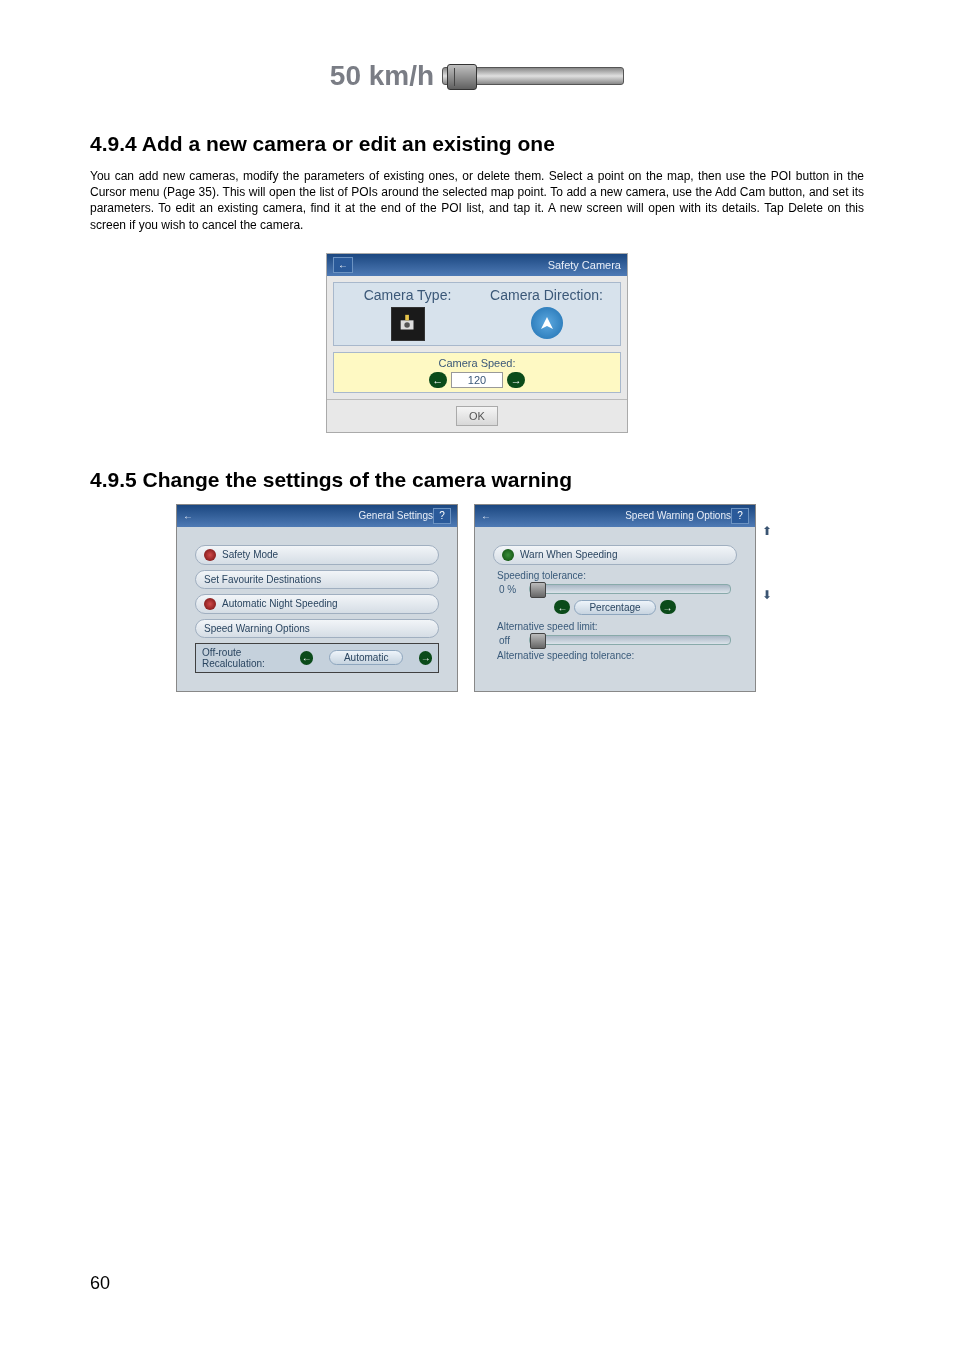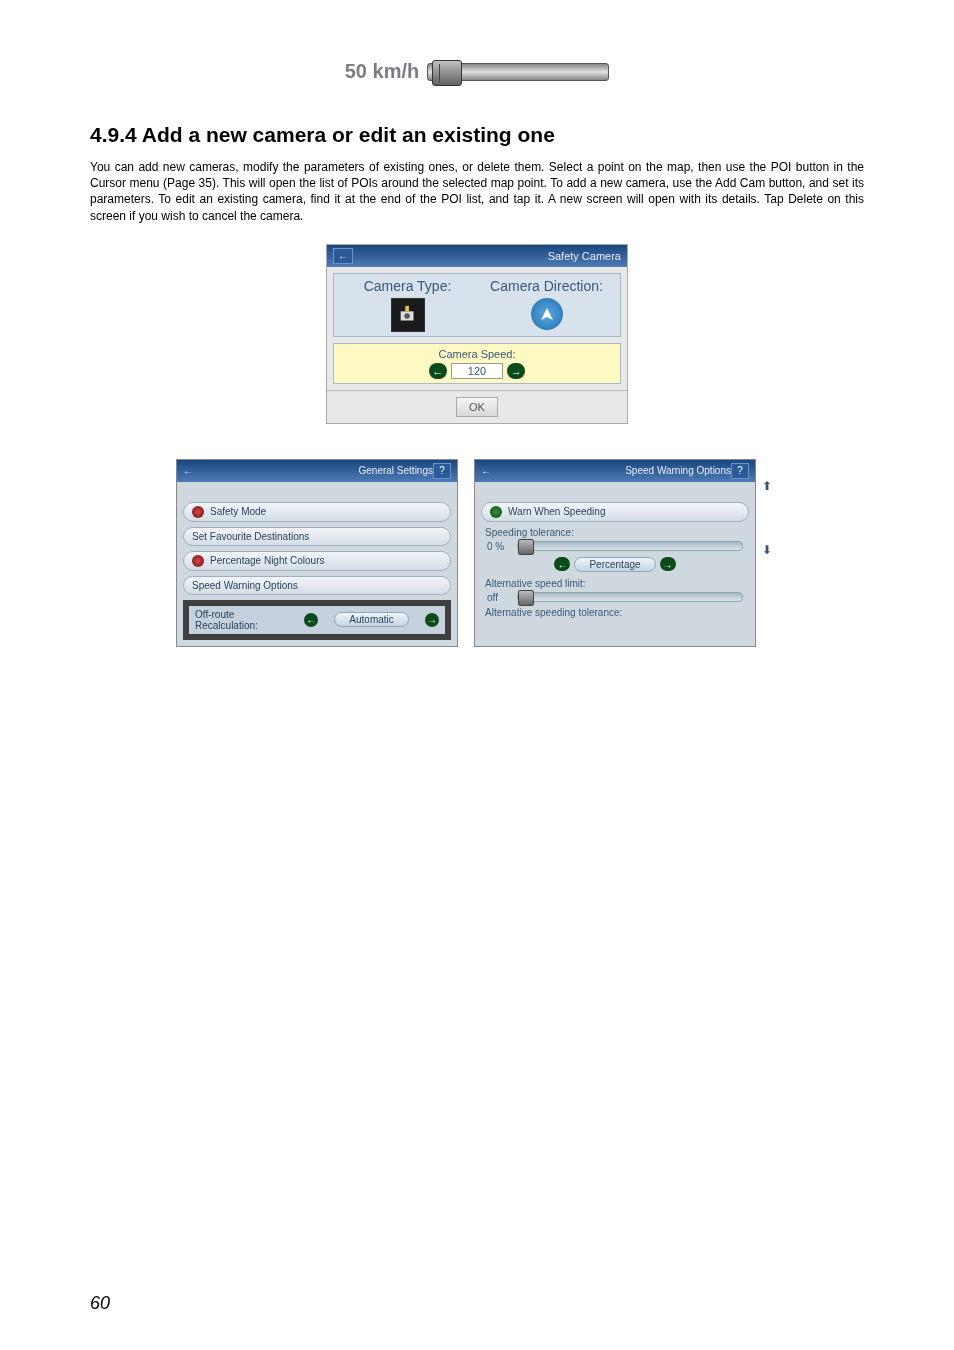--- a/index.html
+++ b/index.html
@@ -16,21 +16,21 @@
       display: flex;
       justify-content: center;
       margin-bottom: 40px;
     }
     .slider-box {
       display: flex;
       align-items: center;
       gap: 8px;
     }
     .slider-label {
-      font-size: 20px;
+      font-size: 28px;
       color: #7a7d85;
       font-weight: bold;
     }
     .slider-track {
       width: 180px;
       height: 16px;
       background: linear-gradient(#888, #e0e0e0 50%, #888);
       border: 1px solid #555;
       border-radius: 3px;
       position: relative;
@@ -193,22 +193,21 @@
     }
     .settings-titlebar {
       background: linear-gradient(#1b4780, #4e7ab5);
       color: #e8eef8;
       padding: 3px 6px;
       display: flex;
       align-items: center;
       justify-content: space-between;
     }
     .settings-body {
-      padding: 6px;
-      margin-top: 14px;
+      padding: 18px;
     }
     .pill-row {
       background: linear-gradient(#f2f5f8, #d5dde5);
       border: 1px solid #a0afc0;
       border-radius: 10px;
       padding: 3px 8px;
       margin-bottom: 5px;
       display: flex;
       align-items: center;
       gap: 6px;
@@ -300,45 +299,44 @@
       font-size: 12px;
     }
     .settings-panel-wrap {
       display: flex;
     }
     .off-route-row {
       display: flex;
       align-items: center;
       gap: 16px;
       background: #c5d1dc;
-      border: 6px solid #404040;
+      border: 1px solid #404040;
       padding: 3px 6px;
       color: #2a4560;
     }
     .q-box {
       width: 16px;
       height: 14px;
       background: #2a5a9a;
       border: 1px solid #6c93c2;
       color: #fff;
       display: flex;
       align-items: center;
       justify-content: center;
       font-size: 10px;
     }
     .title-text {
       flex: 1;
       text-align: right;
     }
     .pagenum {
       position: absolute;
-      bottom: 36px;
+      bottom: 56px;
       left: 90px;
       font-size: 18px;
-      font-style: italic;
     }
     .page-wrap {
       position: relative;
       height: 1350px;
     }
   </style>
 </head>
 <body>
 
 <div class="page-wrap">
@@ -391,40 +389,41 @@
             <div class="speed-btn">→</div>
           </div>
         </div>
       </div>
       <div class="ok-bar">
         <span class="ok-btn">OK</span>
       </div>
     </div>
   </div>
 
+  <h2>4.9.5  Change the settings of the camera warning</h2>
 
   <div class="two-panels">
 
     <div class="settings-panel">
       <div class="settings-titlebar">
         <span class="back-arrow">←</span>
         <span class="title-text">General Settings</span>
         <span class="q-box">?</span>
       </div>
       <div class="settings-body">
         <div class="pill-row">
           <span class="toggle-dot red"></span>
           <span>Safety Mode</span>
         </div>
         <div class="pill-row">
           <span>Set Favourite Destinations</span>
         </div>
         <div class="pill-row">
           <span class="toggle-dot red"></span>
-          <span>Percentage Night Colours</span>
+          <span>Automatic Night Speeding</span>
         </div>
         <div class="pill-row">
           <span>Speed Warning Options</span>
         </div>
         <div class="off-route-row">
           <span>Off-route Recalculation:</span>
           <div class="perc-btn">←</div>
           <span class="perc-label">Automatic</span>
           <div class="perc-btn">→</div>
         </div>

